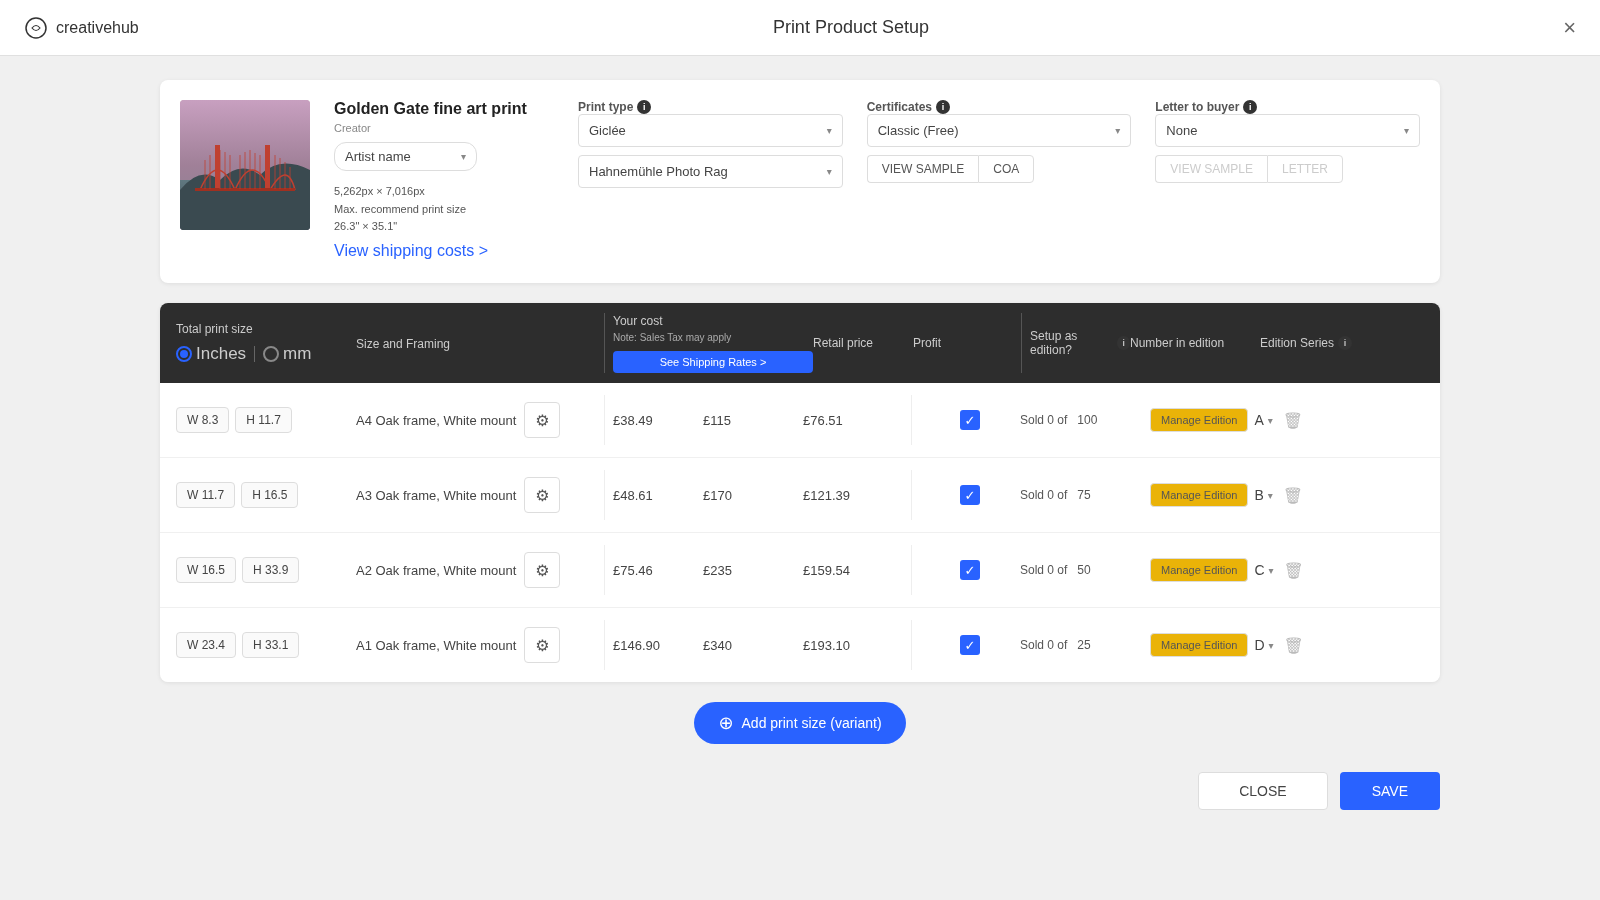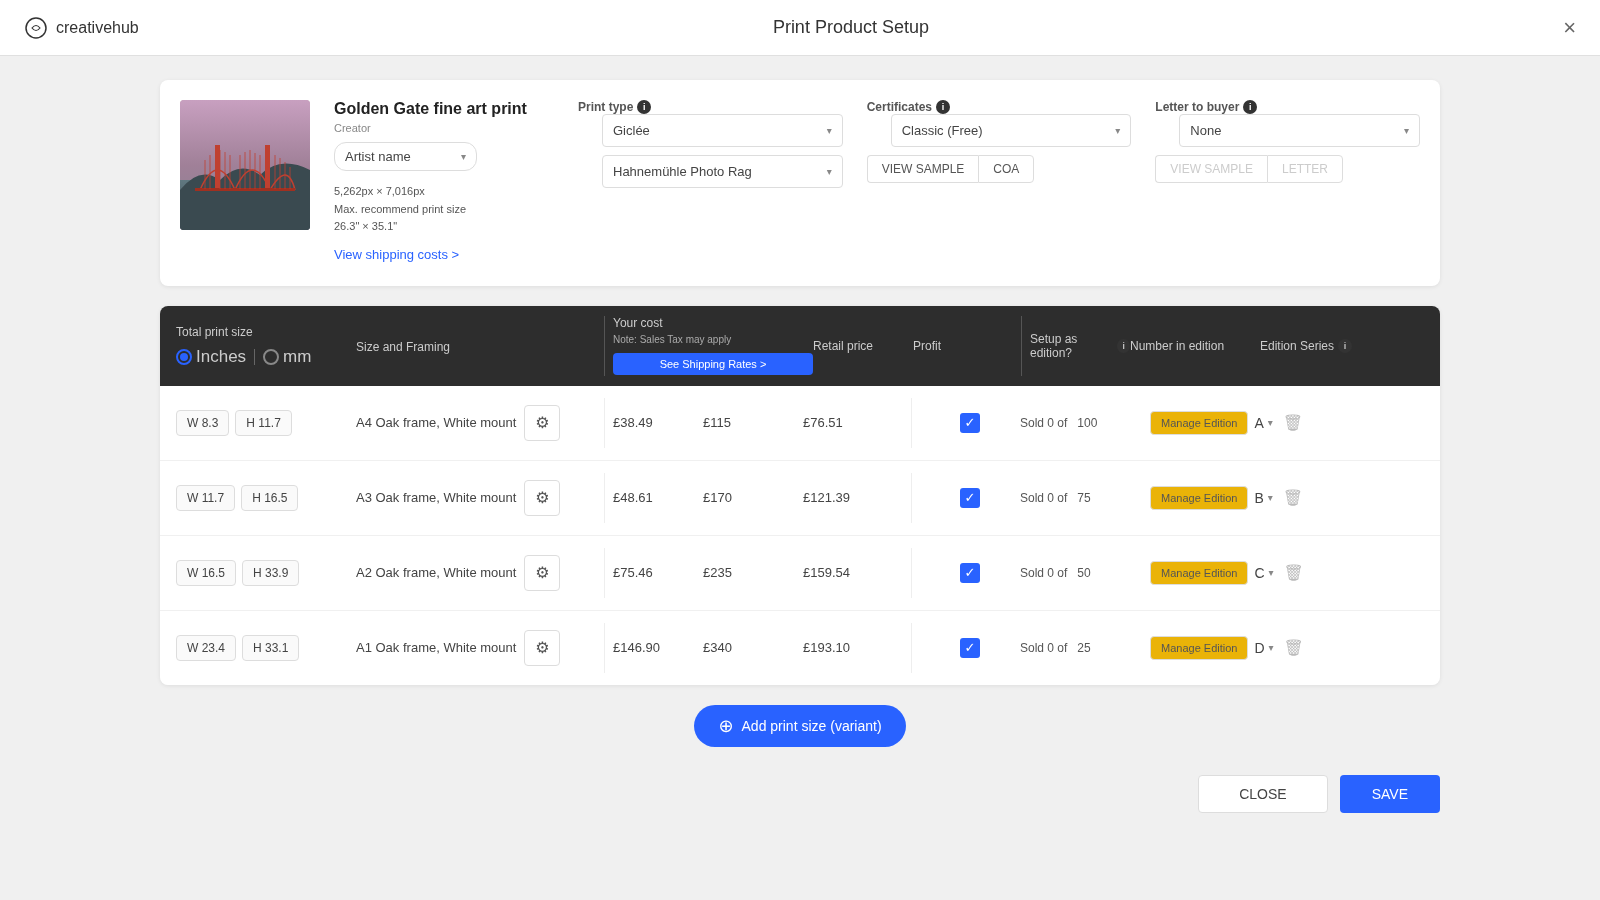--- a/index.html
+++ b/index.html
@@ -108,25 +108,25 @@
       cursor: pointer;
       width: 143px;
       margin-bottom: 12px;
     }
     .product-dims {
       font-size: 11px;
       color: #555;
       line-height: 1.6;
     }
     .view-shipping-link {
-      font-size: 13px;
+      font-size: 16px;
       color: #2962ff;
       cursor: pointer;
       text-decoration: none;
-      margin-top: 9px;
+      margin-top: 2px;
       display: inline-block;
     }
 
     .product-options {
       display: flex;
       gap: 24px;
       flex: 1;
     }
     .option-group {
       flex: 1;
@@ -157,21 +157,20 @@
       align-items: center;
       justify-content: space-between;
       border: 1px solid #ddd;
       border-radius: 4px;
       padding: 8px 10px;
       font-size: 13px;
       color: #444;
       cursor: pointer;
       margin-bottom: 8px;
       min-width: 160px;
-      margin-left: 24px;
     }
     .chevron {
       font-size: 10px;
       color: #888;
     }
 
     .certs-buttons {
       display: flex;
       gap: 0;
       margin-top: 2px;

